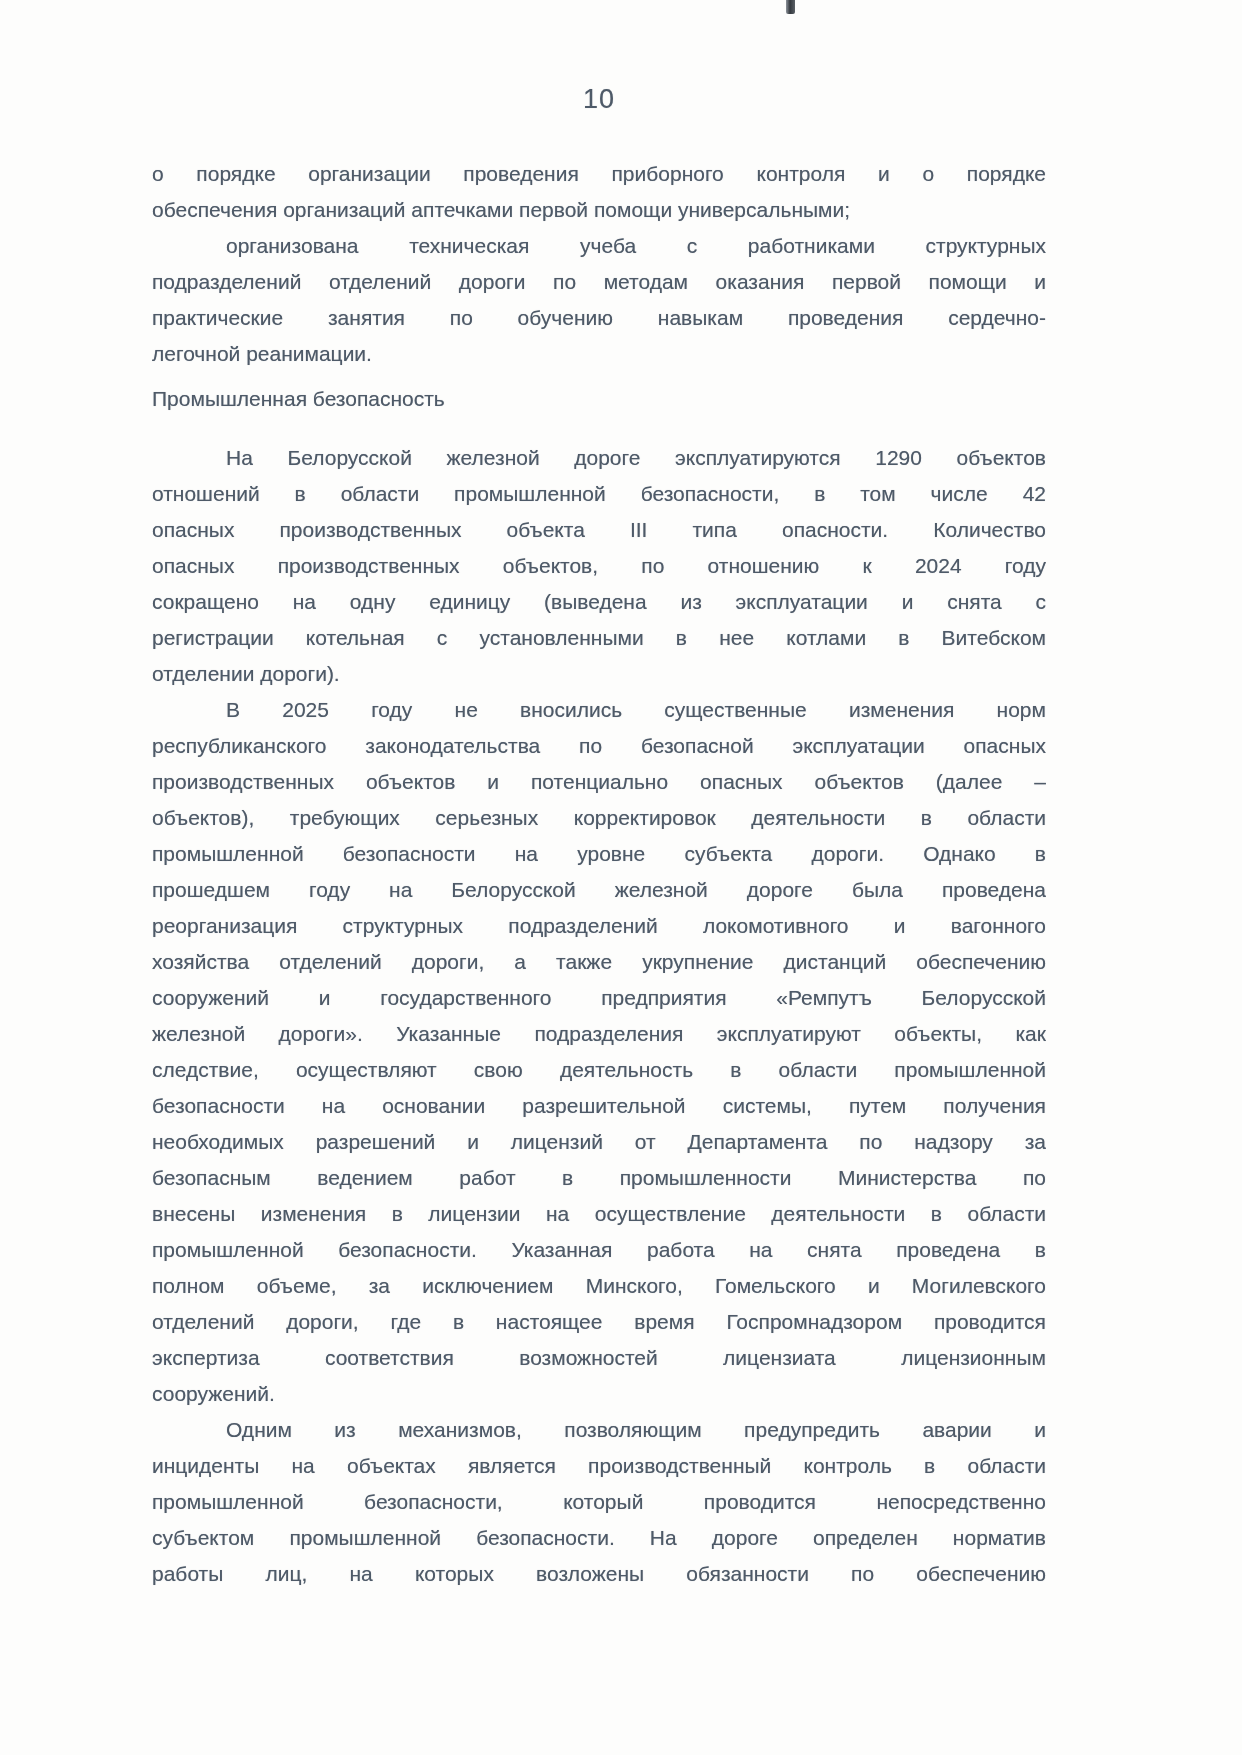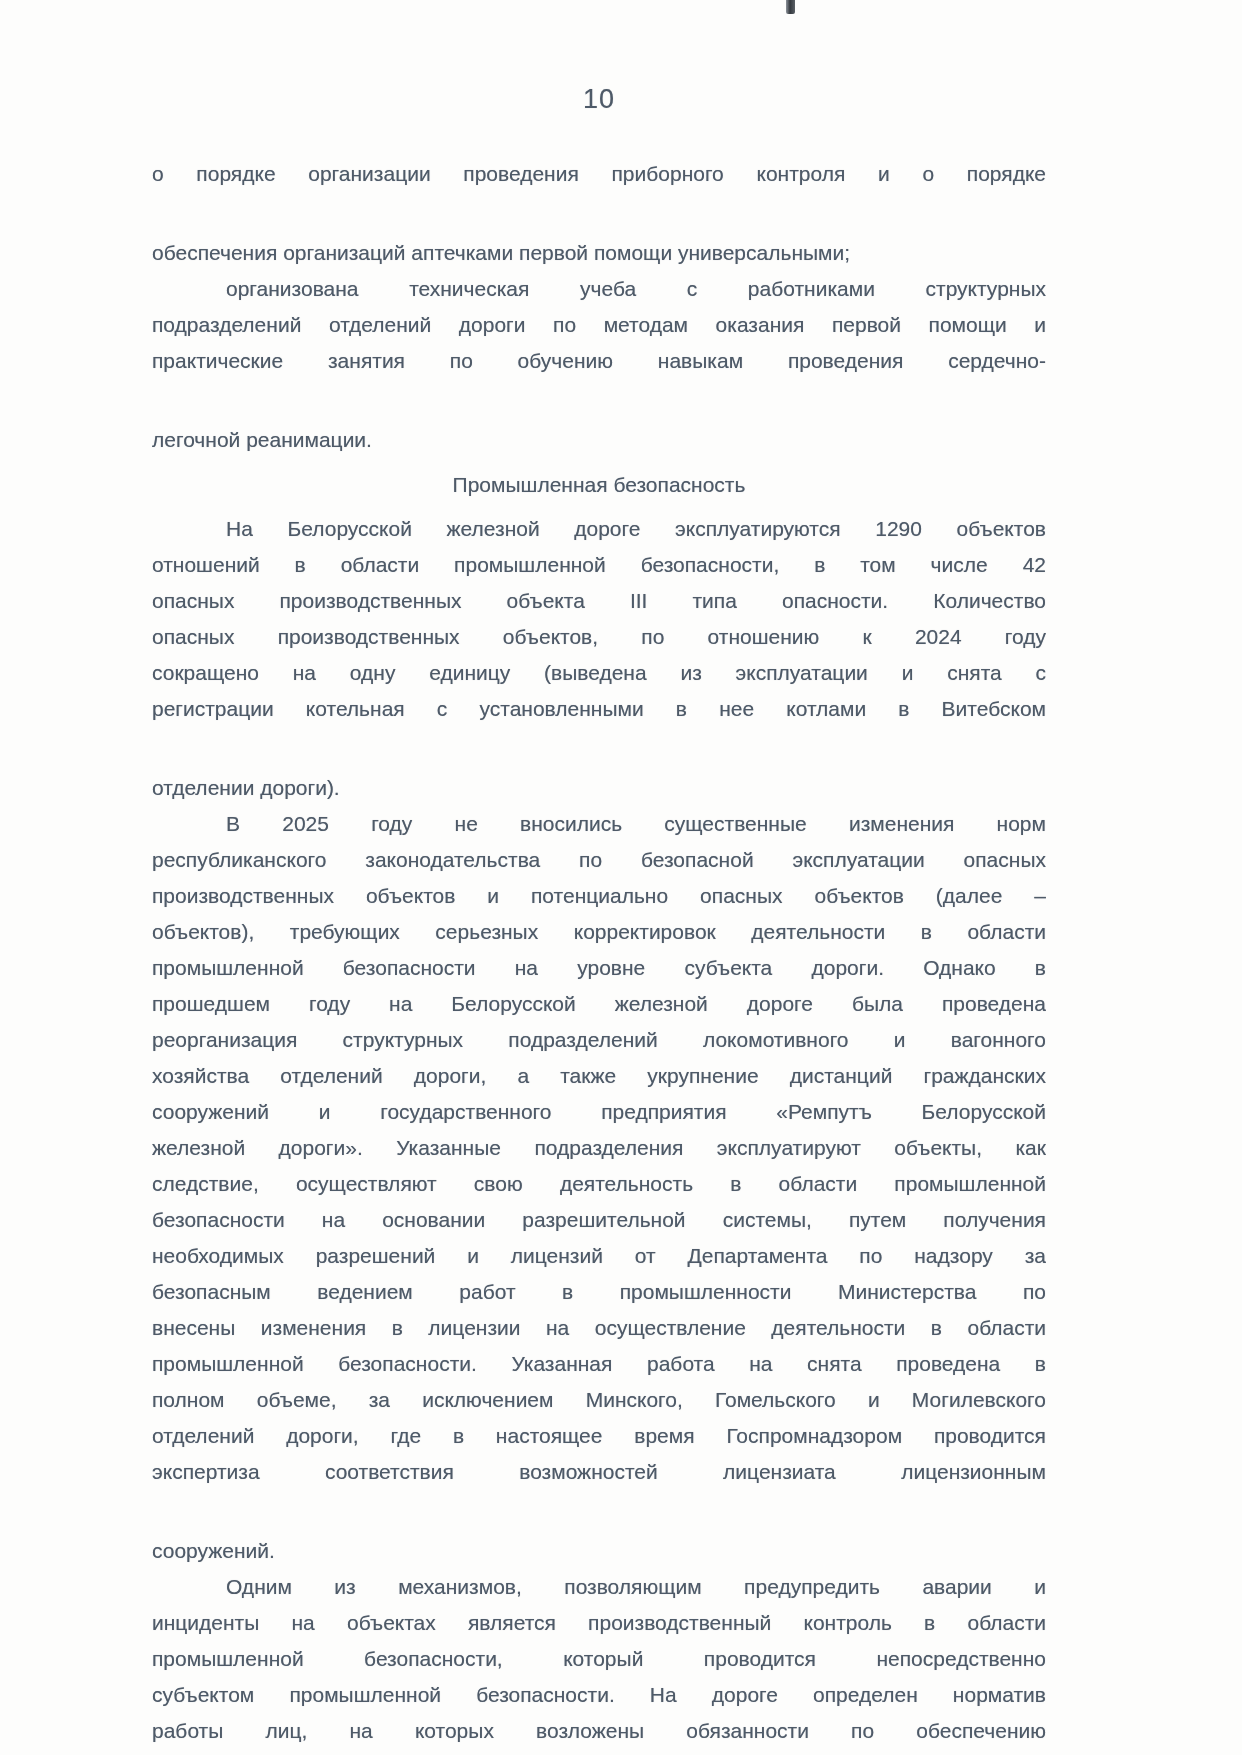--- a/index.html
+++ b/index.html
@@ -47,25 +47,25 @@
     font-size: 21px;
     line-height: 36px;
   }
   .paragraph { margin: 0; }
   .line {
     text-align: justify;
     text-align-last: justify;
     height: 36px;
     overflow: hidden;
   }
-  .line.last { text-align-last: left; margin-top: 43px; }
+  .line.last { text-align-last: left; }
   .line.indent { text-indent: 74px; }
   .heading {
-    text-align: center;
-    margin: 9px 0 8px 0;
+    text-align: left;
+    margin: 9px 0 23px 0;
     height: 36px;
     line-height: 36px;
   }
   
   .text-column, .page-number, .heading {
     text-shadow: 0 0 0.7px rgba(78, 90, 104, 0.55);
   }
 </style>
 </head>
 <body>
@@ -95,21 +95,21 @@
         <div class="line last">отделении дороги).</div>
       </div>
       <div class="paragraph">
         <div class="line indent">В 2025 году не вносились существенные изменения норм</div>
         <div class="line">республиканского законодательства по безопасной эксплуатации опасных</div>
         <div class="line">производственных объектов и потенциально опасных объектов (далее –</div>
         <div class="line">объектов), требующих серьезных корректировок деятельности в области</div>
         <div class="line">промышленной безопасности на уровне субъекта дороги. Однако в</div>
         <div class="line">прошедшем году на Белорусской железной дороге была проведена</div>
         <div class="line">реорганизация структурных подразделений локомотивного и вагонного</div>
-        <div class="line">хозяйства отделений дороги, а также укрупнение дистанций гражданских</div>
+        <div class="line">хозяйства отделений дороги, а также укрупнение дистанций обеспечению</div>
         <div class="line">сооружений и государственного предприятия «Ремпутъ Белорусской</div>
         <div class="line">железной дороги». Указанные подразделения эксплуатируют объекты, как</div>
         <div class="line">следствие, осуществляют свою деятельность в области промышленной</div>
         <div class="line">безопасности на основании разрешительной системы, путем получения</div>
         <div class="line">необходимых разрешений и лицензий от Департамента по надзору за</div>
         <div class="line">безопасным ведением работ в промышленности Министерства по</div>
         <div class="line">внесены изменения в лицензии на осуществление деятельности в области</div>
         <div class="line">промышленной безопасности. Указанная работа на снята проведена в</div>
         <div class="line">полном объеме, за исключением Минского, Гомельского и Могилевского</div>
         <div class="line">отделений дороги, где в настоящее время Госпромнадзором проводится</div>

